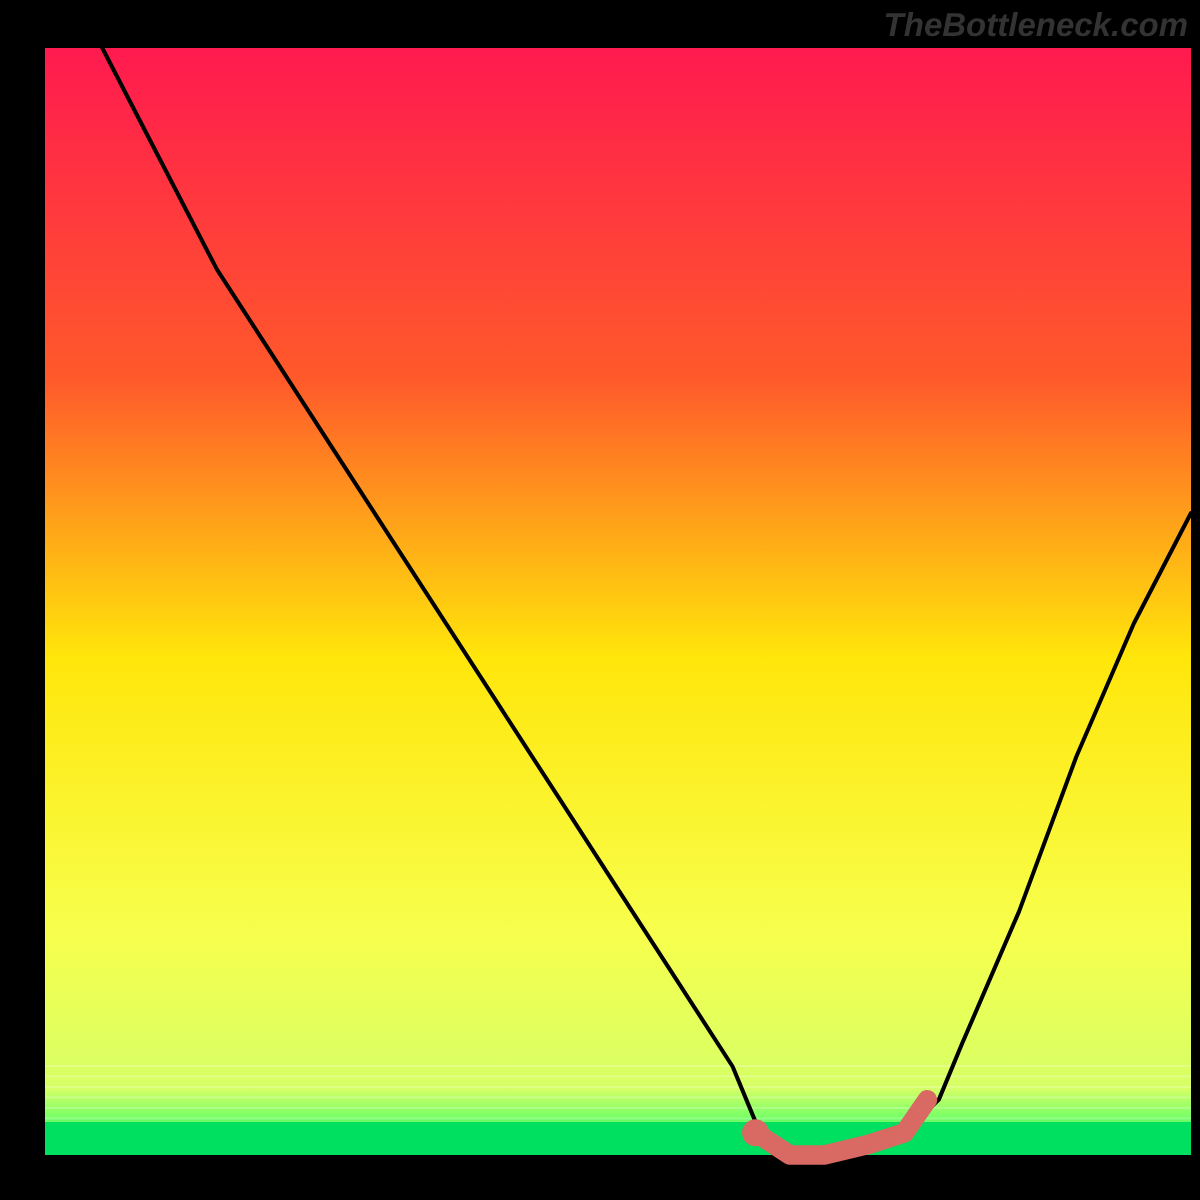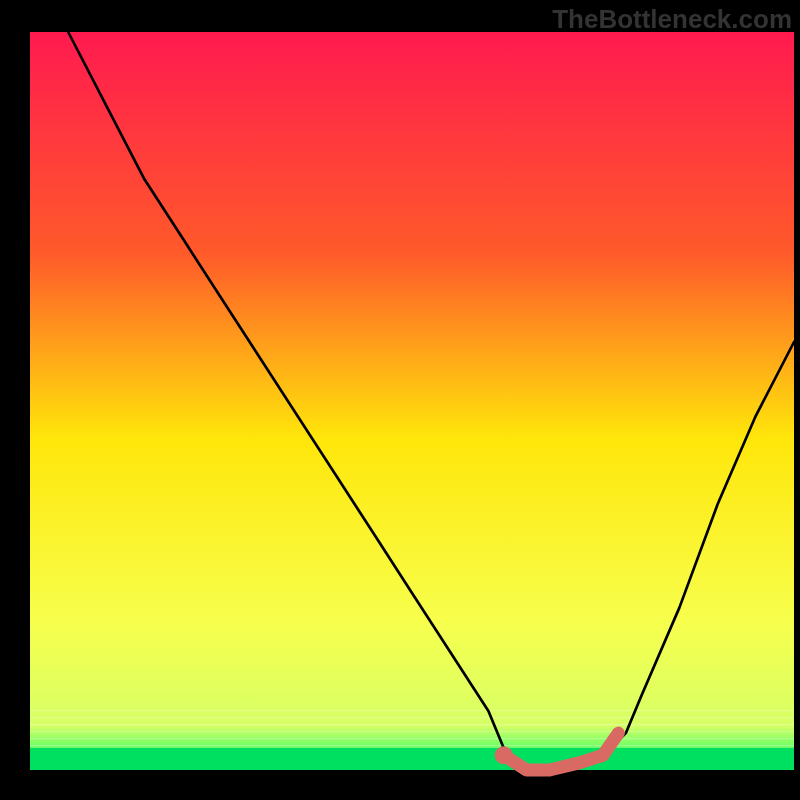--- a/index.html
+++ b/index.html
@@ -12,22 +12,23 @@
     width: 800px;
     height: 800px;
     position: relative;
     background: #000;
   }
   .watermark {
     position: absolute;
     top: 4px;
     right: 8px;
     color: #333;
-    font-size: 26px;
+    font-size: 22px;
     font-weight: bold;
+    font-style: italic;
   }
   svg {
     display: block;
   }
 </style>
 </head>
 <body>
 
 <div class="frame">
   <div class="watermark">TheBottleneck.com</div>

